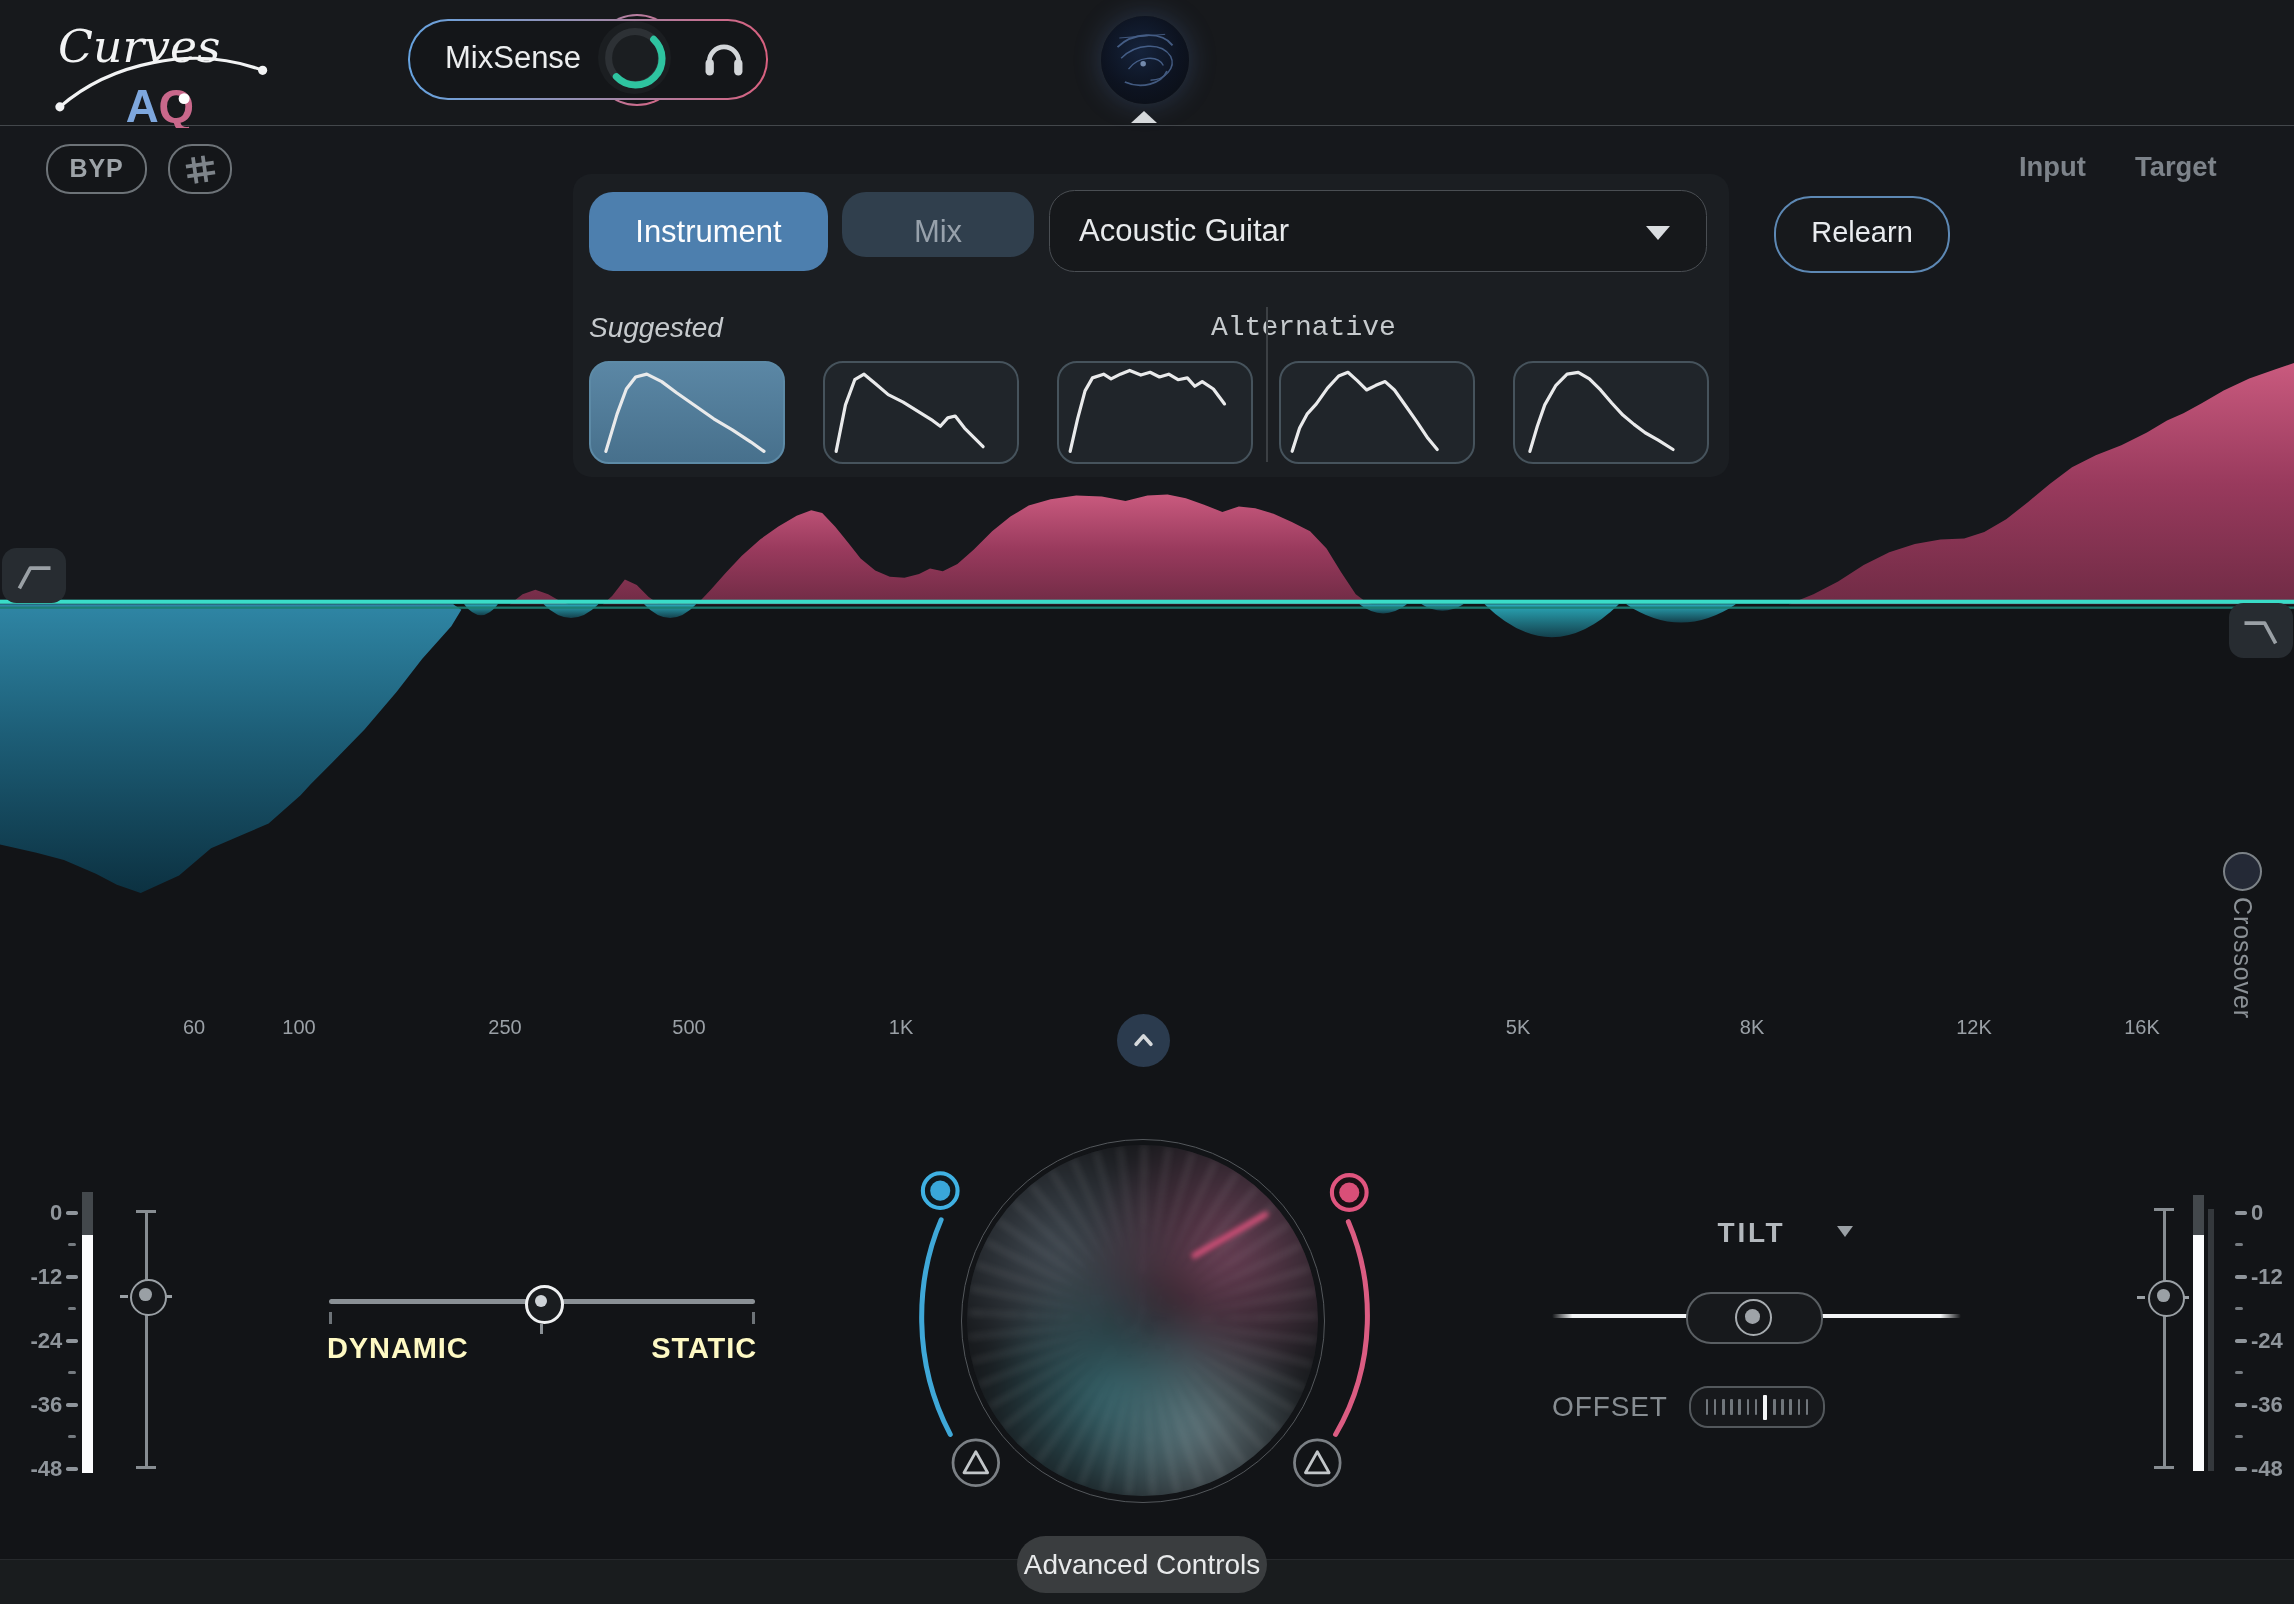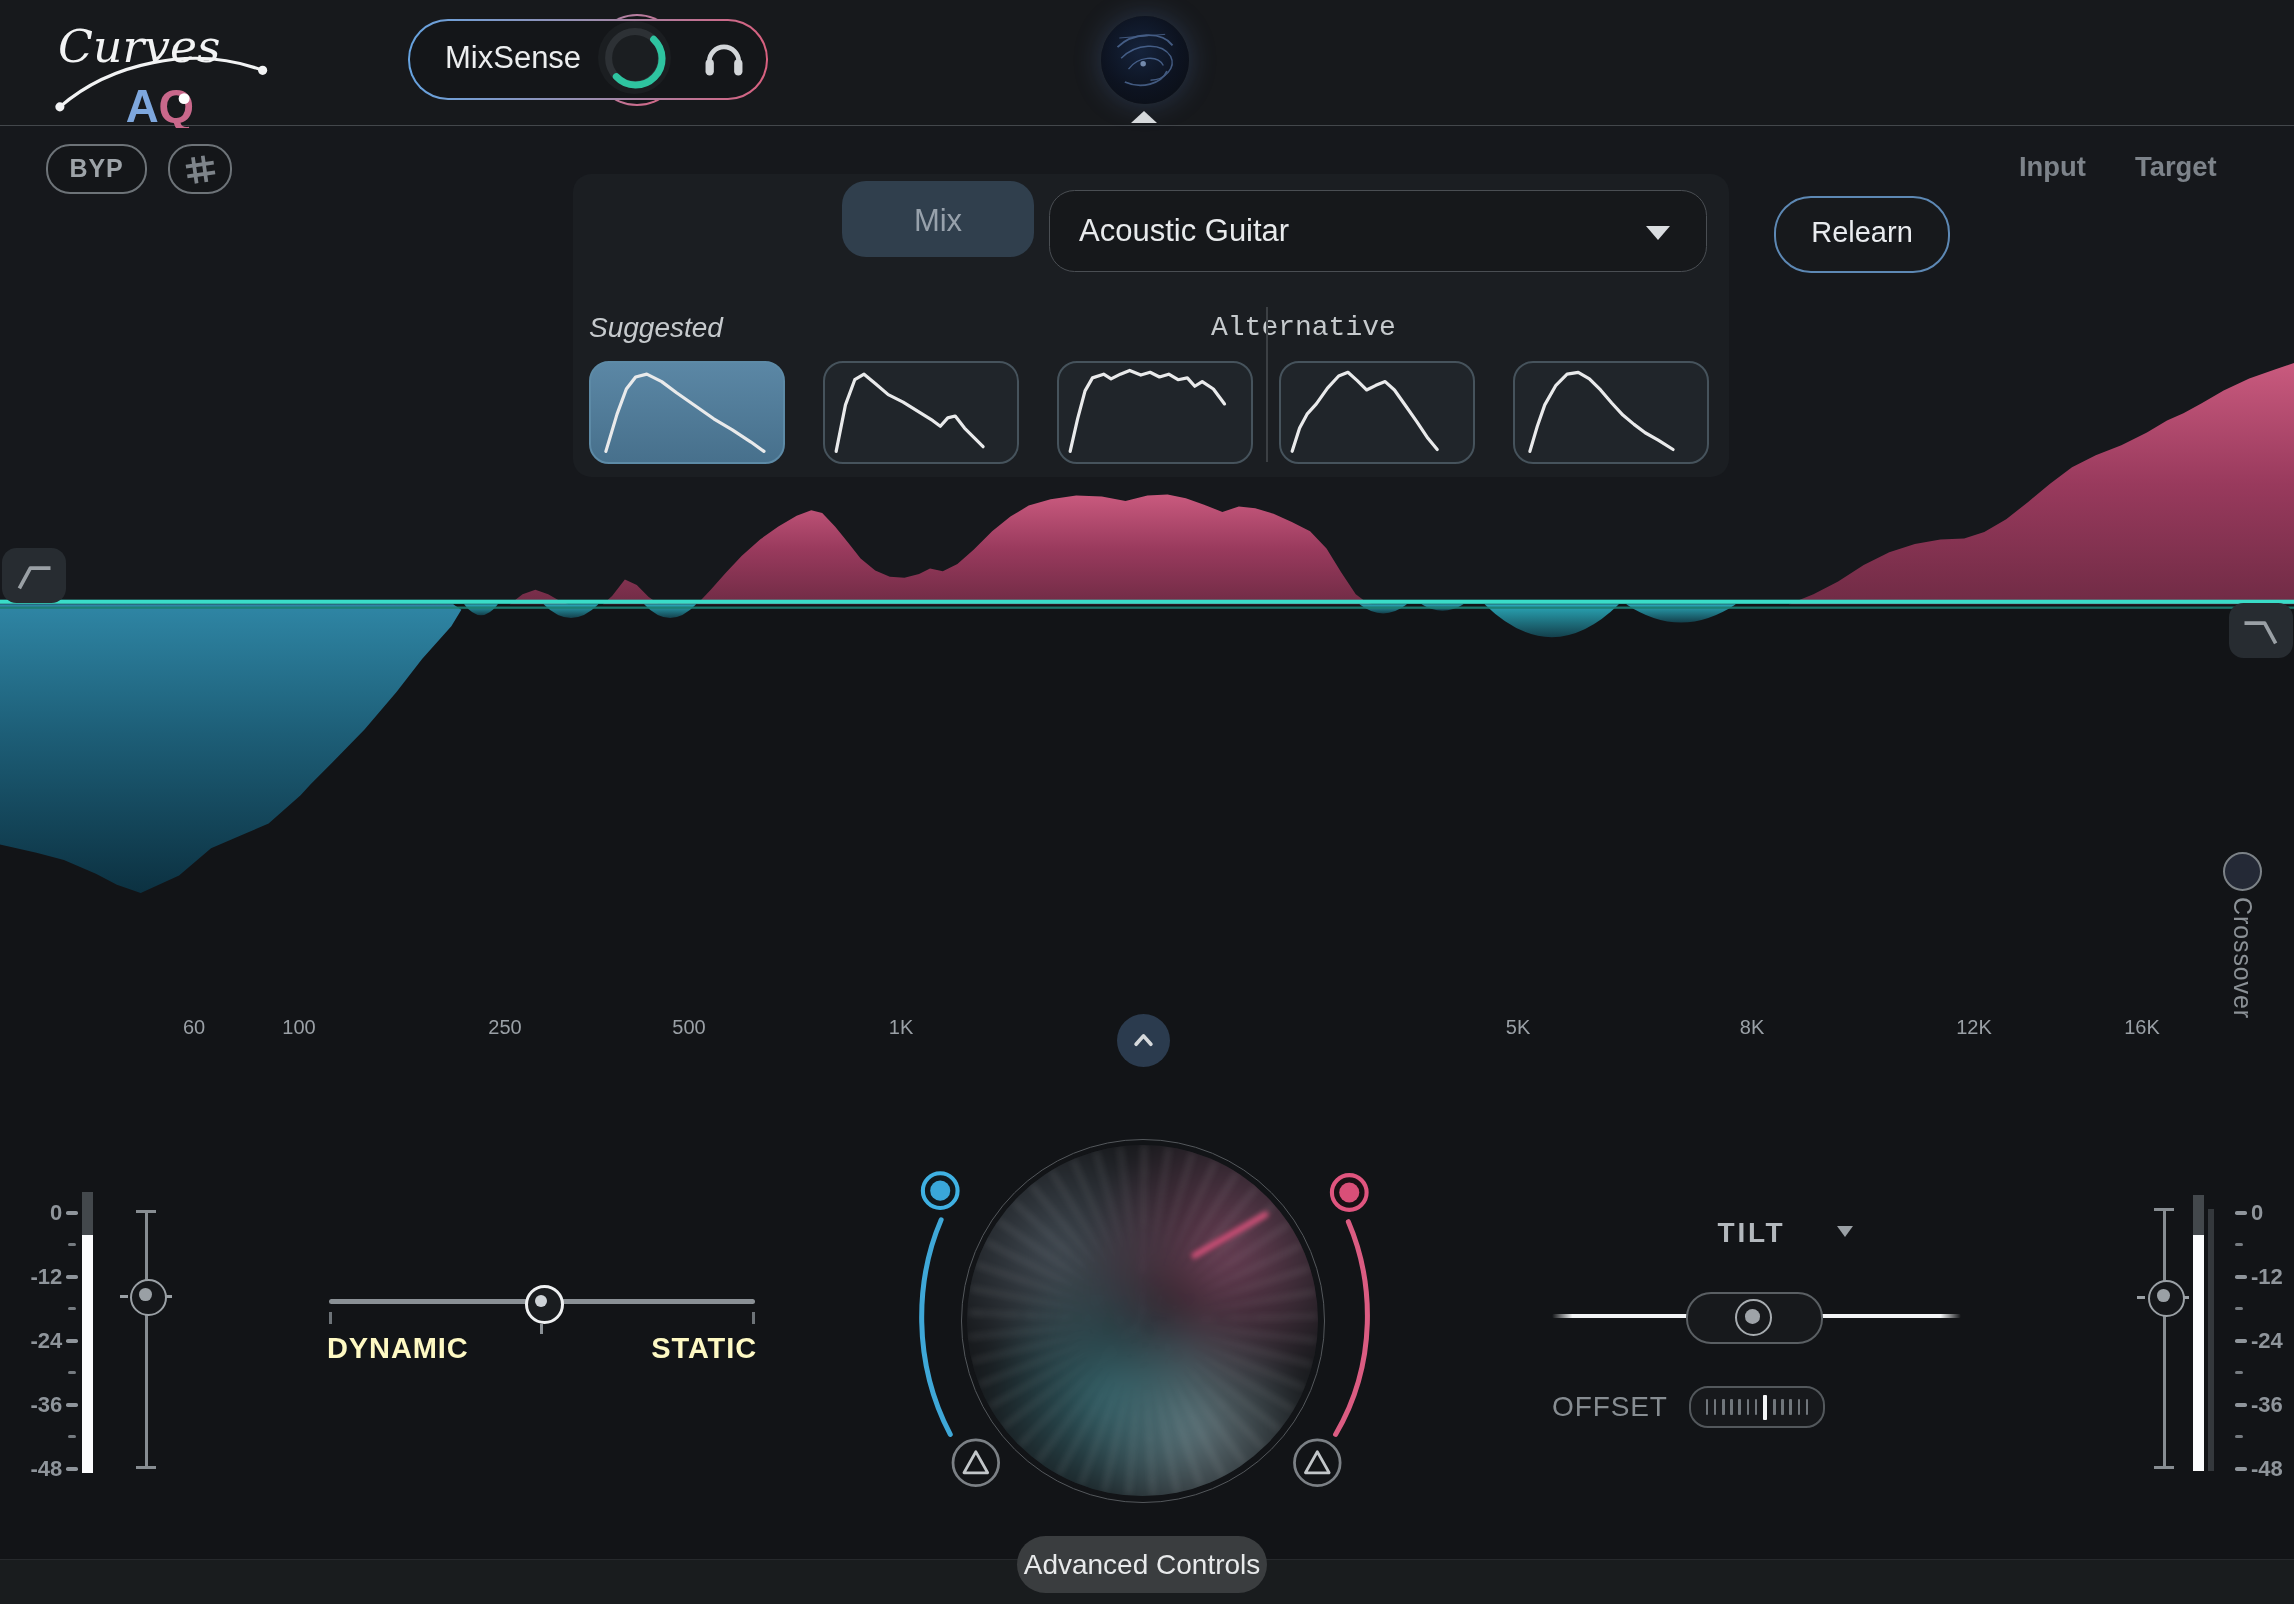--- a/index.html
+++ b/index.html
@@ -38,21 +38,21 @@
   .grid-btn{position:absolute;left:168px;top:144px;width:60px;height:46px;border-radius:24px;
             border:2.7px solid #6d7378;background:#141619;z-index:20;display:flex;
             align-items:center;justify-content:center;}
   .io-label{position:absolute;top:151px;font-size:27.4px;font-weight:bold;color:#7d838a;z-index:20;margin-left:20px;}
 
   
   .panel{position:absolute;left:573px;top:174px;width:1156px;height:303px;background:#1b1e22;
          border-radius:18.3px;z-index:10;}
   .tab-instrument{position:absolute;left:589px;top:192px;width:239px;height:79px;border-radius:24px;
                   background:#4d7fae;color:#fdfdfe;font-size:31px;text-align:center;line-height:79px;z-index:12;}
-  .tab-mix{position:absolute;left:842px;top:181px;width:192px;height:76px;border-radius:24px;
+  .tab-mix{position:absolute;left:842px;top:192px;width:192px;height:65px;border-radius:24px;
            background:#303f4d;color:#97a1ab;font-size:31px;text-align:center;line-height:79px;z-index:12;}
   .preset-dd{position:absolute;left:1049px;top:190px;width:656px;height:80px;border-radius:25.6px;
              background:#16181b;border:1.8px solid #4a4e53;z-index:12;}
   .preset-dd-value{position:absolute;left:29px;top:0;height:80px;line-height:79px;font-size:31px;color:#e8eaec;}
   .dd-caret{position:absolute;left:596px;top:35px;width:0;height:0;border-left:12px solid transparent;
             border-right:12px solid transparent;border-top:14.6px solid #dadde0;}
   .relearn-btn{position:absolute;left:1774px;top:196px;width:172px;height:73px;border-radius:37px;
                border:2.7px solid #5d88b4;background:#17191c;color:#e9ebee;font-size:29px;
                text-align:center;line-height:69px;z-index:20;}
   .section-label{position:absolute;top:312px;font-size:28px;color:#c6cacd;z-index:12;}
@@ -230,20 +230,21 @@
           <line x1="27" y1="4" x2="27" y2="36"></line>
         <line x1="5" y1="14" x2="39" y2="14"></line>
           <line x1="5" y1="26" x2="39" y2="26"></line>
       </g>
     </svg>
   </div>
   <span class="io-label" style="left:1999px;">Input</span>
   <span class="io-label" style="left:2115px;">Target</span>
 
   <div class="panel"></div>
+  <div class="tab-instrument">Instrument</div>
   <div class="tab-mix">Mix</div>
   <div class="preset-dd">
     <div class="preset-dd-value">Acoustic Guitar</div>
     <div class="dd-caret"></div>
   </div>
   <div class="relearn-btn">Relearn</div>
   <div class="section-label" style="left:589px;font-style:italic;">Suggested</div>
   <div class="section-label" style="left:1211px;font-family:Liberation Mono, monospace;">Alternative</div>
   <div class="panel-divider"></div>
   <div id="thumbs">

